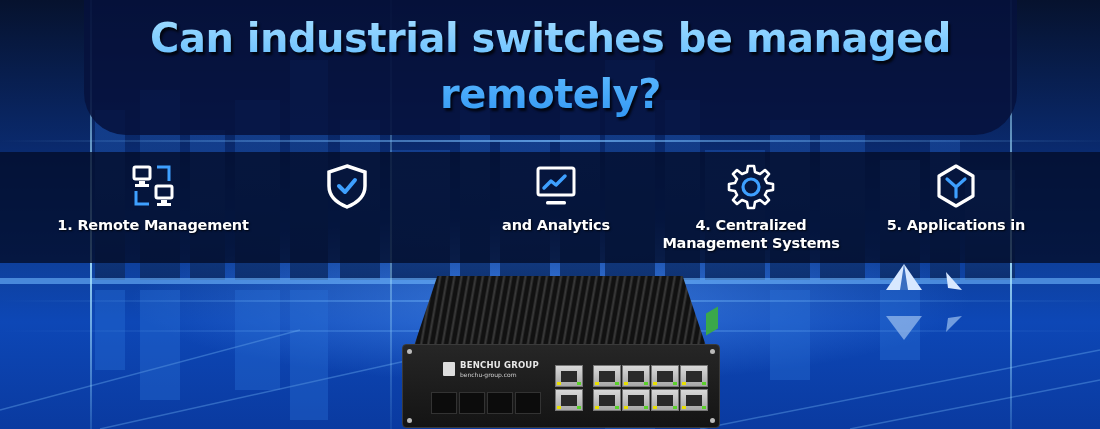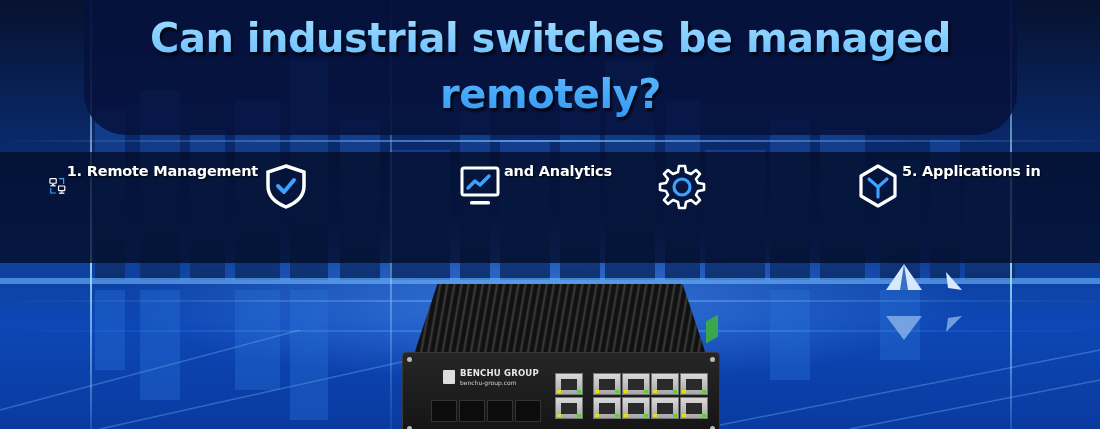--- a/index.html
+++ b/index.html
@@ -21,27 +21,27 @@
     background:rgba(6,18,60,0.86); border-radius:0 0 42px 42px; }
   .title { position:absolute; left:84px; top:10px; width:933px; text-align:center;
     font-family:"DejaVu Sans",sans-serif; font-weight:bold; font-size:40px; line-height:56px;
     color:#6fc4ff; letter-spacing:-0.5px;
     background:linear-gradient(180deg,#a8e0ff 0%, #5ab8ff 55%, #2f95f2 100%);
     -webkit-background-clip:text; background-clip:text; -webkit-text-fill-color:transparent;
     filter:drop-shadow(2px 3px 1px rgba(0,0,0,0.75)); margin:0; }
 
   .band { position:absolute; left:0; top:152px; width:1100px; height:111px; background:rgba(3,12,40,0.78); }
 
-  .feature { position:absolute; top:162px; display:flex; flex-direction:row; }
+  .feature { position:absolute; top:162px; display:flex; flex-direction:column; align-items:center; }
   .feature .icon { width:48px; height:48px; margin-bottom:6px; }
   .feature .label { color:#ffffff; font-weight:bold; font-size:14.5px; line-height:18px; text-align:center; white-space:nowrap;
     text-shadow:1px 1px 2px rgba(0,0,0,0.8); letter-spacing:-0.2px; }
 
   
-  .device { position:absolute; left:394px; top:276px; width:332px; height:126px;margin-top:8px; }
+  .device { position:absolute; left:394px; top:276px; width:332px; height:126px; }
   .device .top { position:absolute; left:20px; top:0; width:292px; height:70px;
     background:repeating-linear-gradient(100deg,#111 0px,#111 3px,#2b2b2b 4px,#3a3a3a 5px,#111 7px);
     clip-path:polygon(8% 0,92% 0,100% 100%,0 100%); }
   .device .face { position:absolute; left:8px; top:68px; width:316px; height:82px; background:linear-gradient(180deg,#262626,#141414); border-radius:4px; border:1px solid #3a3a3a; }
   .brand-logo { position:absolute; left:40px; top:17px; width:12px; height:14px; background:#ddd; border-radius:1px; }
   .brand-name { position:absolute; left:57px; top:15px; color:#e8e8e8; font-size:8.5px; font-weight:bold; letter-spacing:0.2px; }
   .brand-url { position:absolute; left:57px; top:26px; color:#cfcfcf; font-size:6px; }
   .sfp { position:absolute; top:47px; width:24px; height:20px; background:#0c0c0c; border:1px solid #333; }
   .rj45 { position:absolute; width:26px; height:20px; background:linear-gradient(180deg,#d9d9d9,#a8a8a8); border:1px solid #777; }
   .rj45::after { content:""; position:absolute; left:5px; top:5px; width:16px; height:11px; background:#2a2a2a; }
@@ -154,20 +154,24 @@
     <div class="label">
       <div>and Analytics</div>
     </div>
   </div>
 
   <div class="feature" style="left:658px; width:186px;">
     <svg class="icon" viewBox="0 0 48 48">
       <path d="M21 4 H27 L28 10 L33 12 L38 8 L42 12 L38 17 L40 21 L46 22 V28 L40 29 L38 33 L42 38 L38 42 L33 38 L28 40 L27 46 H21 L20 40 L15 38 L10 42 L6 38 L10 33 L8 29 L2 28 V22 L8 21 L10 17 L6 12 L10 8 L15 12 L20 10 Z" fill="none" stroke="#fff" stroke-width="2.6" stroke-linejoin="round"></path>
       <circle cx="24" cy="25" r="8" fill="none" stroke="#3ea0ff" stroke-width="3.2"></circle>
     </svg>
+    <div class="label">
+      <div>4. Centralized</div>
+      <div>Management Systems</div>
+    </div>
   </div>
 
   <div class="feature" style="left:854px; width:204px;">
     <svg class="icon" viewBox="0 0 48 48">
       <path d="M24 4 L41 14 V34 L24 44 L7 34 V14 Z" fill="none" stroke="#fff" stroke-width="3.2" stroke-linejoin="round"></path>
       <path d="M15 17 L24 25 L33 17 M24 25 V35" fill="none" stroke="#3ea0ff" stroke-width="3.2" stroke-linecap="round" stroke-linejoin="round"></path>
     </svg>
     <div class="label">
       <div>5. Applications in</div>
     </div>

